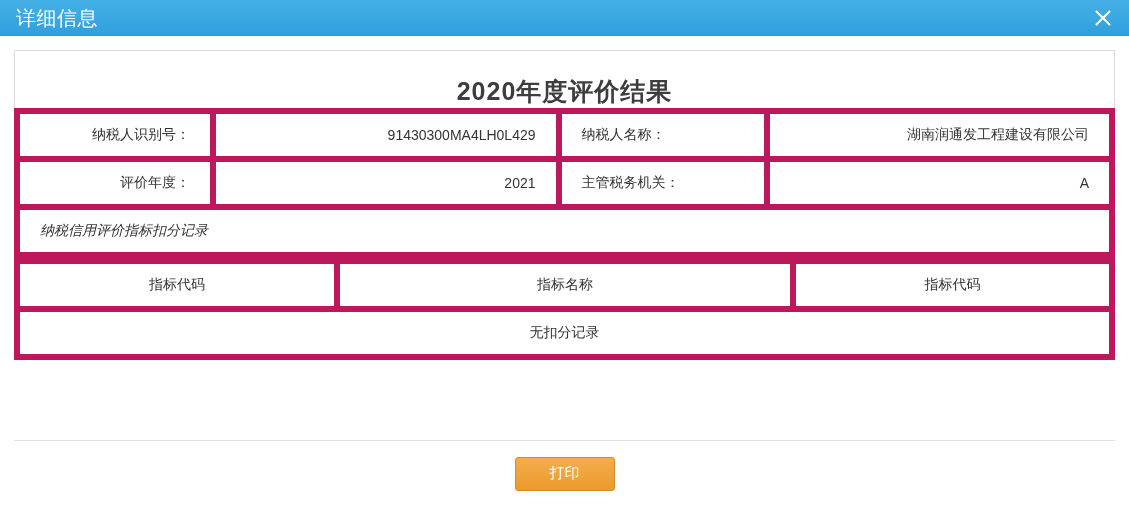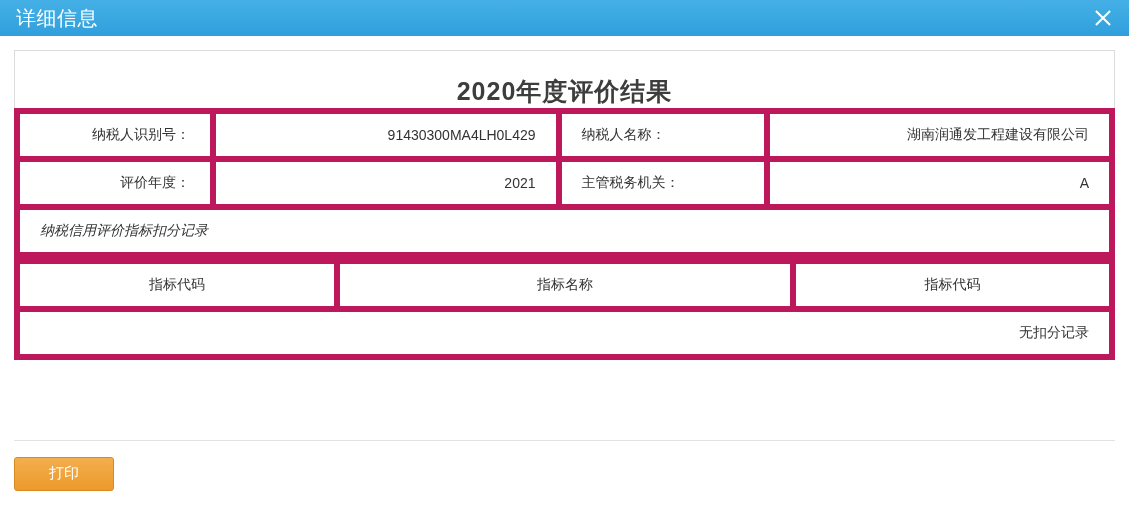--- a/index.html
+++ b/index.html
@@ -114,32 +114,32 @@
   }
   td.section-title {
     height: 48px;
     font-style: italic;
   }
   td.col-head {
     text-align: center;
     height: 46px;
   }
   td.empty-row {
-    text-align: right;
+    text-align: center;
     height: 48px;
   }
 
   .footer {
     height: 66px;
     box-sizing: border-box;
     border-top: 1px solid #e2e2e2;
     margin: 14px 14px 0 14px;
     display: flex;
     align-items: center;
-    justify-content: flex-start;
+    justify-content: center;
   }
   .print-button {
     min-width: 100px;
     height: 34px;
     background: #f0a33c;
     background: linear-gradient(180deg, #f3ae4e 0%, #ec9a2b 100%);
     border: 1px solid #d88a22;
     border-radius: 3px;
     color: #ffffff;
     font-size: 15px;

